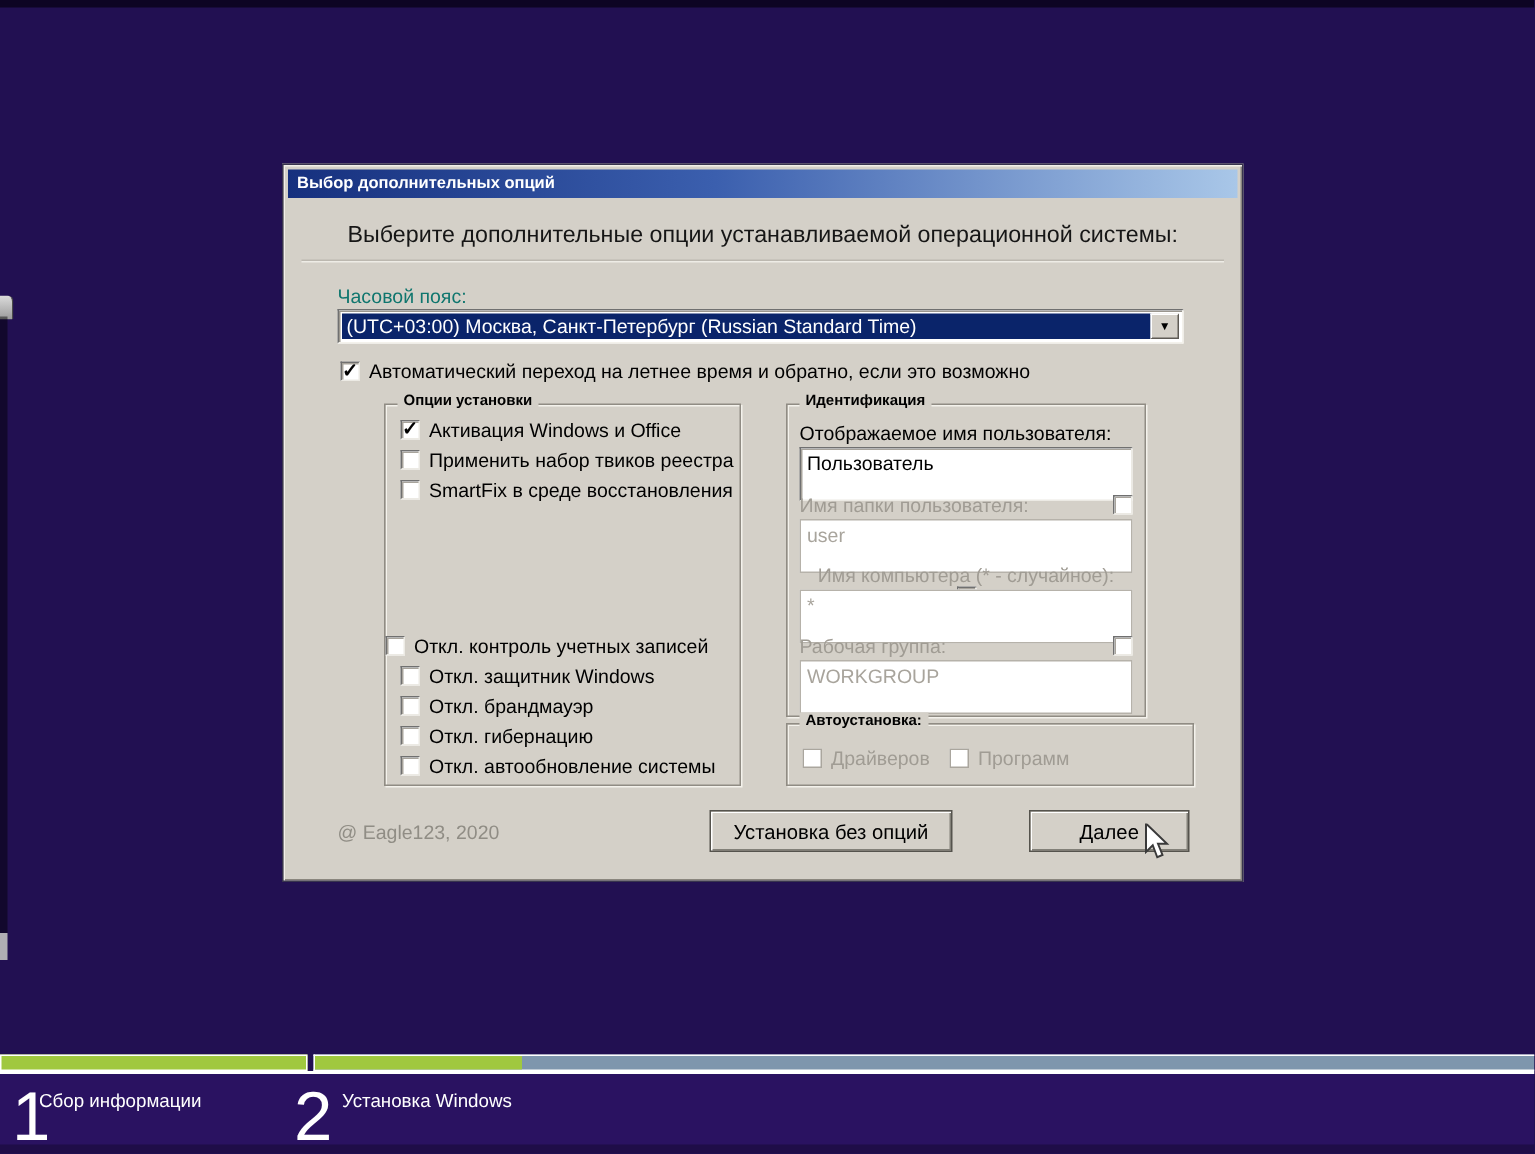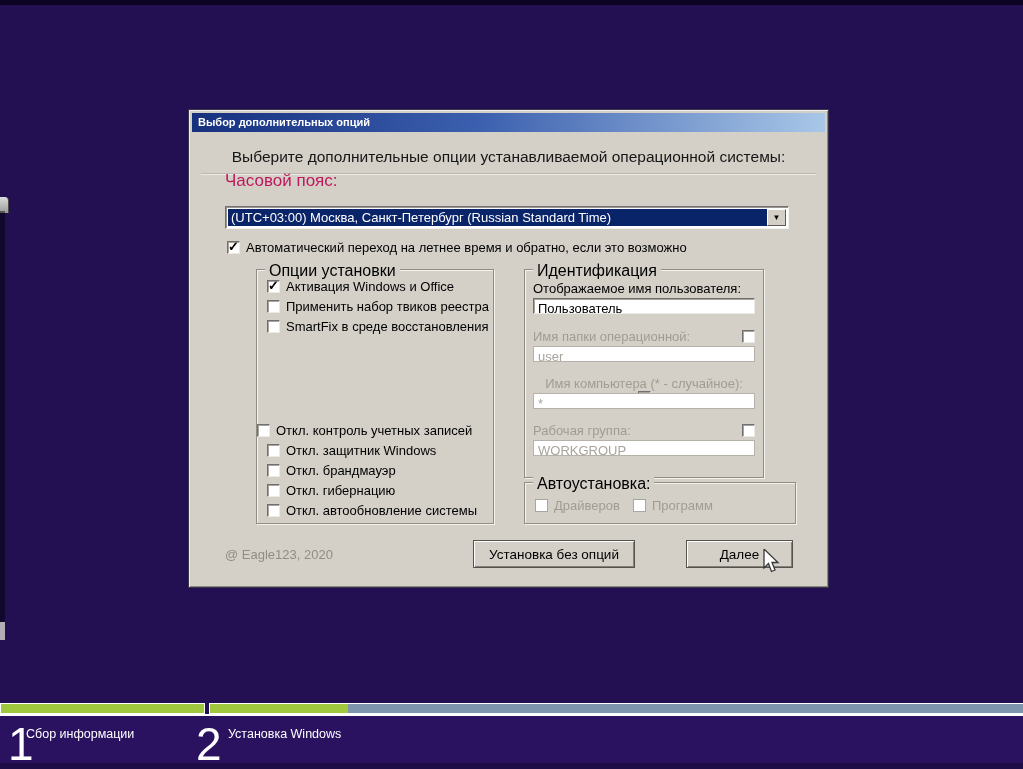--- a/index.html
+++ b/index.html
@@ -18,21 +18,21 @@
   
   #dialog{position:absolute;left:188px;top:109px;width:641px;height:479px;box-sizing:border-box;
     background:#d4d0c8;border:1px solid #38344e;
     box-shadow:inset 1px 1px 0 #f2f0ea, inset -1px -1px 0 #8a867e;}
   #titlebar{position:absolute;left:3px;top:3px;right:3px;height:19px;
     background:linear-gradient(90deg,#16307e 0%,#3b5fae 45%,#a9c7e8 100%);
     color:#fff;font-size:11px;font-weight:bold;line-height:19px;padding-left:6px;box-sizing:border-box;}
   #heading{position:absolute;left:10px;right:10px;top:38px;text-align:center;font-size:15.5px;color:#161616;}
   #heading-sep{position:absolute;left:12px;right:12px;top:63px;height:0;
     border-top:1px solid #bcb8b0;border-bottom:1px solid #eeece6;}
-  #tz-label{position:absolute;left:36px;top:61px;font-size:17px;color:#be185d;}
+  #tz-label{position:absolute;left:36px;top:80px;font-size:13px;color:#0f766e;}
   
   #combo{position:absolute;left:36px;top:96px;width:564px;height:23px;box-sizing:border-box;
     background:#fff;border:1px solid;border-color:#707070 #f4f2ec #f4f2ec #707070;
     box-shadow:inset 1px 1px 0 #9a968e;}
   #combo-sel{position:absolute;left:2px;top:2px;bottom:2px;right:20px;background:#0a246a;color:#fff;
     font-size:13px;line-height:17px;padding-left:3px;white-space:nowrap;overflow:hidden;}
   #combo-btn{position:absolute;right:2px;top:2px;bottom:2px;width:17px;background:#d4d0c8;
     border:1px solid;border-color:#fff #5e5a54 #5e5a54 #fff;
     display:flex;align-items:center;justify-content:center;font-size:8px;color:#000;}
   
@@ -41,29 +41,29 @@
     border:1px solid;border-color:#707070 #eceae4 #eceae4 #707070;
     box-shadow:inset 1px 1px 0 #a8a49c;position:relative;}
   .cb .mark{display:none;position:absolute;left:0px;top:-2px;font-size:13px;font-weight:bold;color:#000;line-height:14px;}
   .cb-row[data-checked="true"] .cb .mark{display:block;}
   .cb-row.disabled{color:#a09c94;}
   .cb-row.disabled .cb{border-color:#aaa69e;box-shadow:none;}
   #dst-row{left:38px;top:129px;}
   
   .groupbox{position:absolute;box-sizing:border-box;border:1px solid #908c84;
     box-shadow:1px 1px 0 #f4f2ec, inset 1px 1px 0 #f4f2ec;}
-  .groupbox-title{position:absolute;top:-8px;left:8px;background:#d4d0c8;padding:0 4px;font-size:16px;color:#000;white-space:nowrap;}
+  .groupbox-title{position:absolute;top:-8px;left:8px;background:#d4d0c8;padding:0 4px;font-size:10px;color:#000;white-space:nowrap;font-weight:bold;}
   #grp-install{left:67px;top:159px;width:238px;height:255px;}
   #grp-ident{left:335px;top:159px;width:240px;height:209px;}
   #grp-auto{left:335px;top:372px;width:272px;height:42px;}
   
   .ident-row{position:absolute;left:8px;right:8px;font-size:13px;display:flex;align-items:center;justify-content:space-between;height:15px;white-space:nowrap;}
   .ident-row .lbl{color:#000;}
   .ident-row.dim .lbl{color:#a09c94;}
-  .field{position:absolute;left:8px;width:222px;height:16px;box-sizing:border-box;background:#fff;
+  .field{position:absolute;left:8px;width:222px;height:36px;box-sizing:border-box;background:#fff;
     border:1px solid;border-color:#707070 #eceae4 #eceae4 #707070;box-shadow:inset 1px 1px 0 #a8a49c;
     font-size:13px;line-height:20px;padding:0 4px;color:#000;overflow:hidden;}
   .field.disabled{color:#a8a49c;border-color:#b6b2aa;box-shadow:none;}
   
   #credit{position:absolute;left:36px;top:437px;font-size:13px;color:#908d85;}
   .btn{position:absolute;height:28px;box-sizing:border-box;background:#d4d0c8;
     border:1px solid #55534d;box-shadow:inset 1px 1px 0 #fff, inset -1px -1px 0 #828078;
     font-size:13.5px;color:#000;display:flex;align-items:center;justify-content:center;white-space:nowrap;}
   #btn-skip{left:284px;top:430px;width:162px;}
   #btn-next{left:497px;top:430px;width:107px;}
@@ -157,21 +157,21 @@
 
   <div class="groupbox" id="grp-ident">
     <div class="groupbox-title">Идентификация</div>
 
     <div class="ident-row" style="top:11px;">
       <span class="lbl">Отображаемое имя пользователя:</span>
     </div>
     <div class="field" style="top:28px;">Пользователь</div>
 
     <div class="ident-row dim" style="top:59px;">
-      <span class="lbl">Имя папки операционной:</span>
+      <span class="lbl">Имя папки пользователя:</span>
       <span class="cb-row" style="position:static;" data-checked="false">
         <span class="cb"></span>
       </span>
     </div>
     <div class="field disabled" style="top:76px;">user</div>
 
     <div class="ident-row dim" style="top:106px;flex-direction:column;">
       <span class="lbl">Имя компьютера (* - случайное):</span>
       <span class="cb-row" style="position:static;" data-checked="false">
         <span class="cb"></span>

